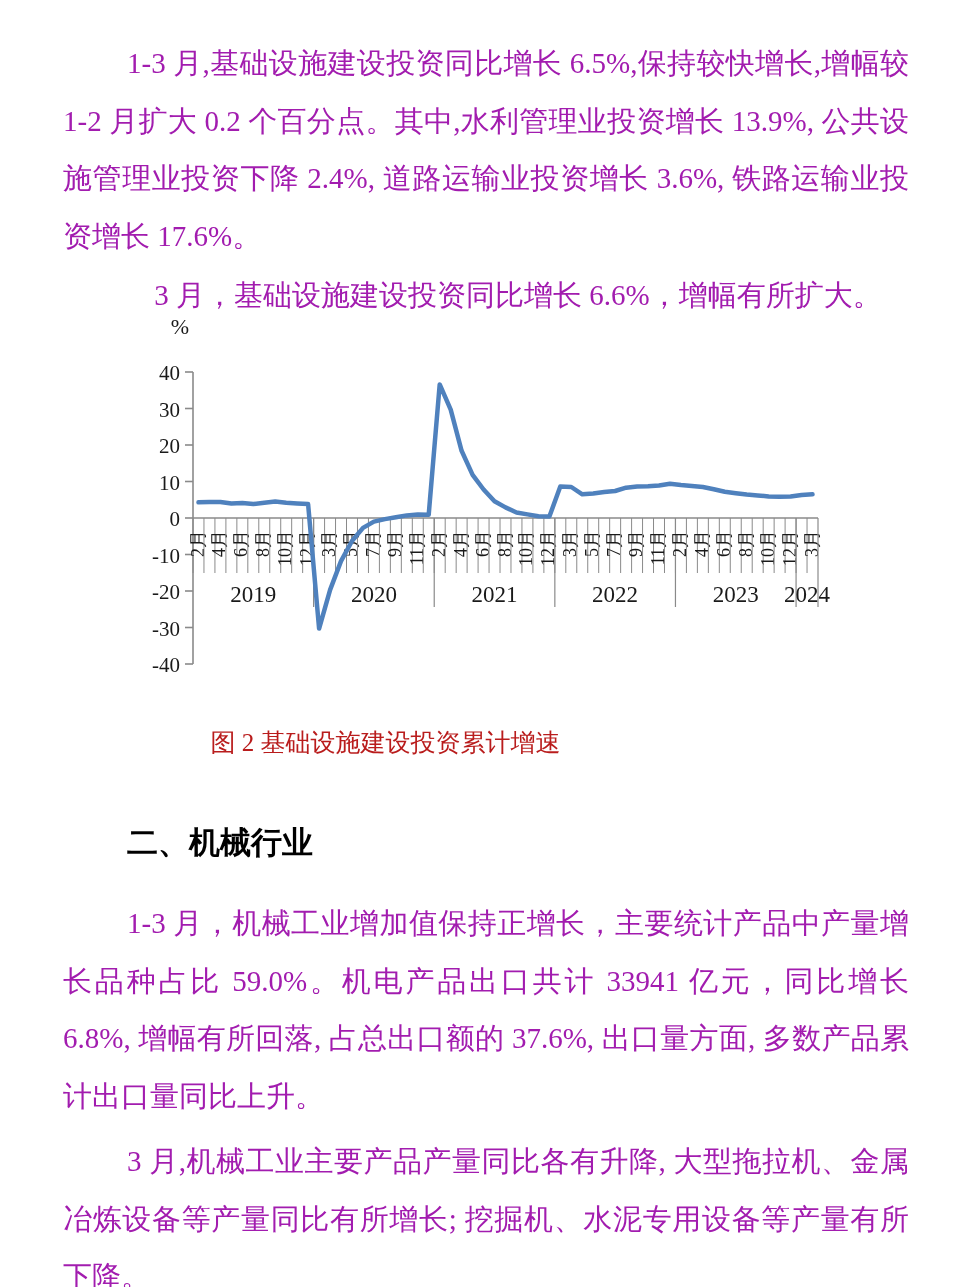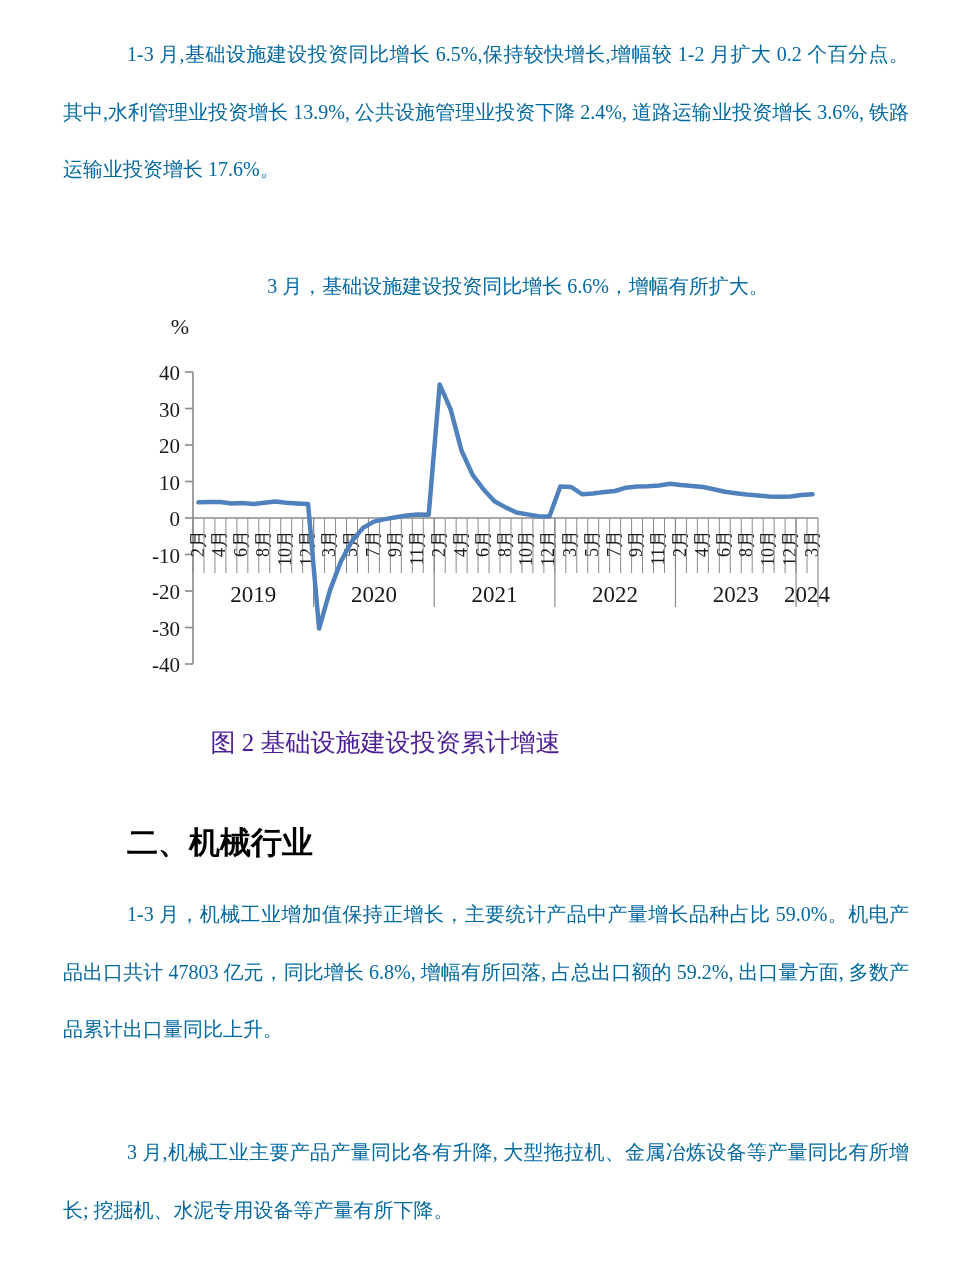--- a/index.html
+++ b/index.html
@@ -6,34 +6,34 @@
   .page{
     position:relative;
     width:967px;height:1287px;
     background:#ffffff;
     color:#111111;
     font-family:"Liberation Serif","DejaVu Serif",serif;
     overflow:hidden;
   }
   .para{
     position:absolute;left:63px;width:846px;
-    font-size:20px;line-height:57.5px;
+    font-size:29px;line-height:57.5px;
     text-align:justify;text-indent:64px;
-    color:#0369a1;
+    color:#a21caf;
   }
   .para.single{text-align:center;}
   #para1{top:6px;}
   #para2{top:238px;}
   #para3{top:866px;}
   #para4{top:1104px;}
   .chart-wrap{position:absolute;top:296px;left:0;width:967px;height:420px;}
   .chart-wrap svg{display:block;font-family:"Liberation Serif","DejaVu Serif",serif;}
   .fig-caption{
     position:absolute;top:726px;left:0;width:771px;
-    text-align:center;font-size:25px;line-height:34px;color:#4c1d95;
+    text-align:center;font-size:25px;line-height:34px;color:#b91c1c;
   }
   .section-heading{
     position:absolute;top:798px;left:63px;width:846px;
     padding-left:64px;box-sizing:border-box;
     font-family:"Liberation Sans","DejaVu Sans",sans-serif;
     font-weight:700;font-size:31px;line-height:38px;color:#000000;
   }
 </style>
 </head>
 <body>
@@ -166,17 +166,17 @@
         <text x="735.8" y="602" text-anchor="middle" font-size="23" fill="#1a1a1a">2023</text>
         <text x="807.0" y="602" text-anchor="middle" font-size="23" fill="#1a1a1a">2024</text>
         <polyline points="198.5,502.3 209.4,501.9 220.4,501.9 231.4,503.4 242.3,503.0 253.3,504.1 264.3,502.7 275.2,501.6 286.2,502.7 297.2,503.4 308.1,504.1 319.1,628.6 330.1,589.9 341.0,561.1 352.0,541.0 363.0,527.9 373.9,521.6 384.9,519.1 395.9,517.3 406.8,515.4 417.8,514.4 428.7,514.7 439.7,384.4 450.7,409.6 461.6,450.8 472.6,474.9 483.6,489.5 494.5,501.2 505.5,507.4 516.5,512.5 527.4,514.4 538.4,516.2 549.4,516.5 560.3,486.6 571.3,487.0 582.3,494.3 593.2,493.5 604.2,492.1 615.1,491.0 626.1,487.7 637.1,486.6 648.0,486.2 659.0,485.5 670.0,483.7 680.9,485.1 691.9,485.9 702.9,487.0 713.8,489.2 724.8,491.7 735.8,493.2 746.7,494.6 757.7,495.4 768.7,496.5 779.6,496.8 790.6,496.5 801.6,495.0 812.5,494.3" fill="none" stroke="#4f81bd" stroke-width="4.5" stroke-linejoin="round" stroke-linecap="round"></polyline>
       </svg>
   </div>
 
   <div class="fig-caption">图 2 基础设施建设投资累计增速</div>
 
   <h2 class="section-heading">二、机械行业</h2>
 
-  <p class="para" id="para3">1-3 月，机械工业增加值保持正增长，主要统计产品中产量增长品种占比 59.0%。机电产品出口共计 47803 亿元，同比增长 6.8%, 增幅有所回落, 占总出口额的 59.2%, 出口量方面, 多数产品累计出口量同比上升。</p>
+  <p class="para" id="para3">1-3 月，机械工业增加值保持正增长，主要统计产品中产量增长品种占比 59.0%。机电产品出口共计 33941 亿元，同比增长 6.8%, 增幅有所回落, 占总出口额的 37.6%, 出口量方面, 多数产品累计出口量同比上升。</p>
 
   <p class="para" id="para4">3 月,机械工业主要产品产量同比各有升降, 大型拖拉机、金属冶炼设备等产量同比有所增长; 挖掘机、水泥专用设备等产量有所下降。</p>
 
 </div>
 
 </body></html>

